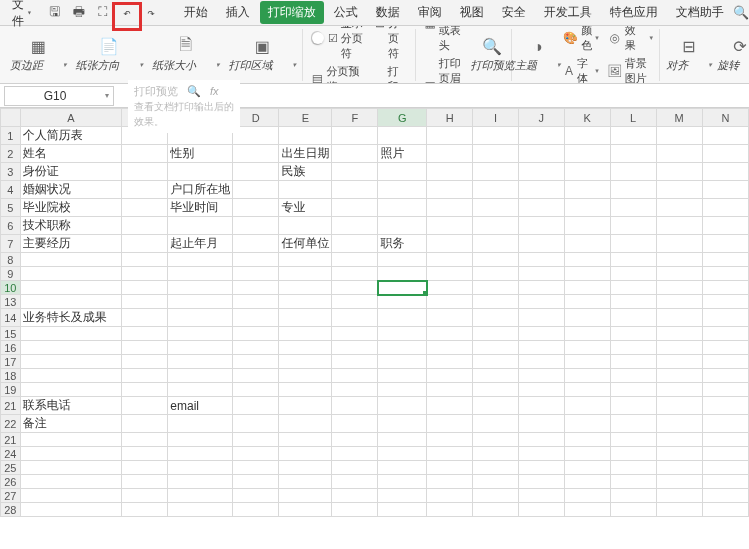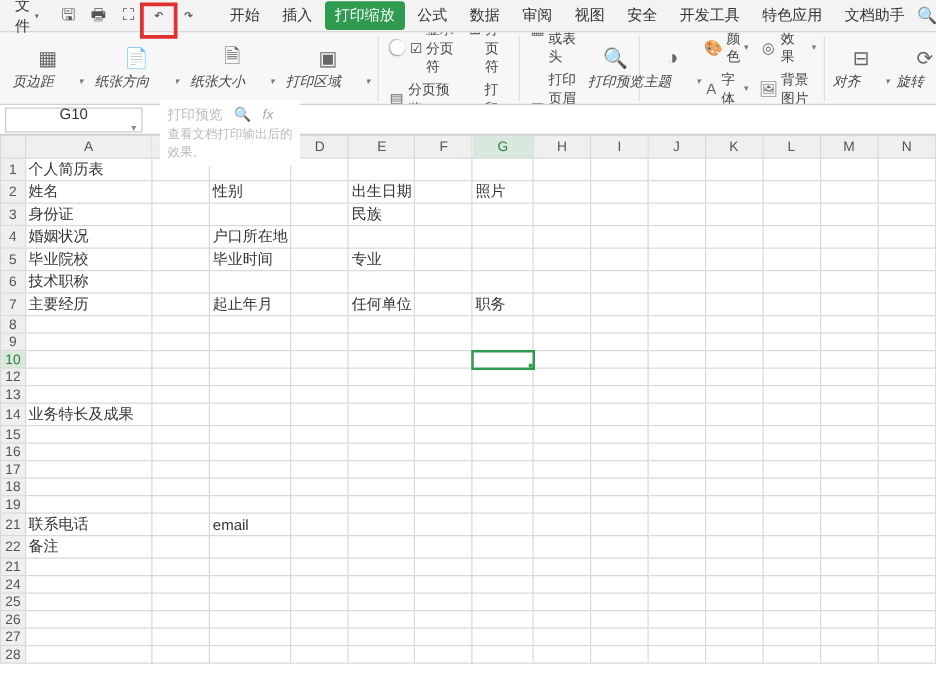--- a/index.html
+++ b/index.html
@@ -28,21 +28,21 @@
 .rbtn .lbl { font-size: 11px; display: flex; align-items: center; gap: 20px; white-space: nowrap; font-style: italic; }
 .rbtn .arr { font-size: 7px; color: #777; }
 .rbtn.small { flex-direction: row; min-width: auto; font-size: 11px; gap: 3px; padding: 1px 3px; }
 .rbtn.small .ico { width: 14px; height: 14px; font-size: 12px; }
 .toggle { width: 26px; height: 14px; background: #ccc; border-radius: 7px; position: relative; }
 .toggle::after { content: ''; position: absolute; width: 12px; height: 12px; background: #fff; border-radius: 50%; top: 1px; left: 1px; box-shadow: 0 1px 2px rgba(0,0,0,0.2); }
 .vstack { display: flex; flex-direction: column; gap: 1px; justify-content: center; }
 
 
 .fbar { height: 24px; border-bottom: 1px solid #d0d0d0; display: flex; align-items: center; background: #fff; position: relative; }
-.namebox { width: 110px; height: 20px; border: 1px solid #ccc; margin: 0 4px; display: flex; align-items: center; justify-content: center; font-size: 12px; color: #333; background: #fff; flex-direction: column; }
+.namebox { width: 110px; height: 20px; border: 1px solid #ccc; margin: 0 4px; display: flex; align-items: center; justify-content: center; font-size: 12px; color: #333; background: #fff; }
 .namebox .arr { font-size: 8px; color: #888; margin-left: auto; padding-right: 4px; }
 .tooltip { position: absolute; left: 128px; top: -4px; background: #fff; border: none; padding: 4px 6px; font-size: 11px; color: #bbb; z-index: 5; }
 .tooltip .t1 { font-size: 11px; }
 .tooltip .t2 { font-size: 10px; margin-top: 1px; }
 
 
 .grid-wrap { position: relative; overflow: hidden; height: calc(549px - 26px - 58px - 24px); }
 .grid { border-collapse: collapse; table-layout: fixed; }
 .grid th, .grid td { border: 1px solid #d9d9d9; font-weight: normal; font-size: 12px; color: #333; height: 14px; padding: 0 2px; text-align: left; vertical-align: middle; overflow: hidden; white-space: nowrap; }
 .grid th { background: #efefef; text-align: center; color: #555; font-size: 11px; }
@@ -441,37 +441,20 @@
           <td class="sel-cell"></td>
           <td></td>
           <td class="page-break"></td>
           <td></td>
           <td></td>
           <td></td>
           <td></td>
           <td></td>
         </tr>
         <tr>
-          <th class="rowh">12</th>
-          <td></td>
-          <td></td>
-          <td></td>
-          <td></td>
-          <td></td>
-          <td></td>
-          <td></td>
-          <td></td>
-          <td class="page-break"></td>
-          <td></td>
-          <td></td>
-          <td></td>
-          <td></td>
-          <td></td>
-        </tr>
-        <tr>
           <th class="rowh">13</th>
           <td></td>
           <td></td>
           <td></td>
           <td></td>
           <td></td>
           <td></td>
           <td></td>
           <td></td>
           <td class="page-break"></td>

